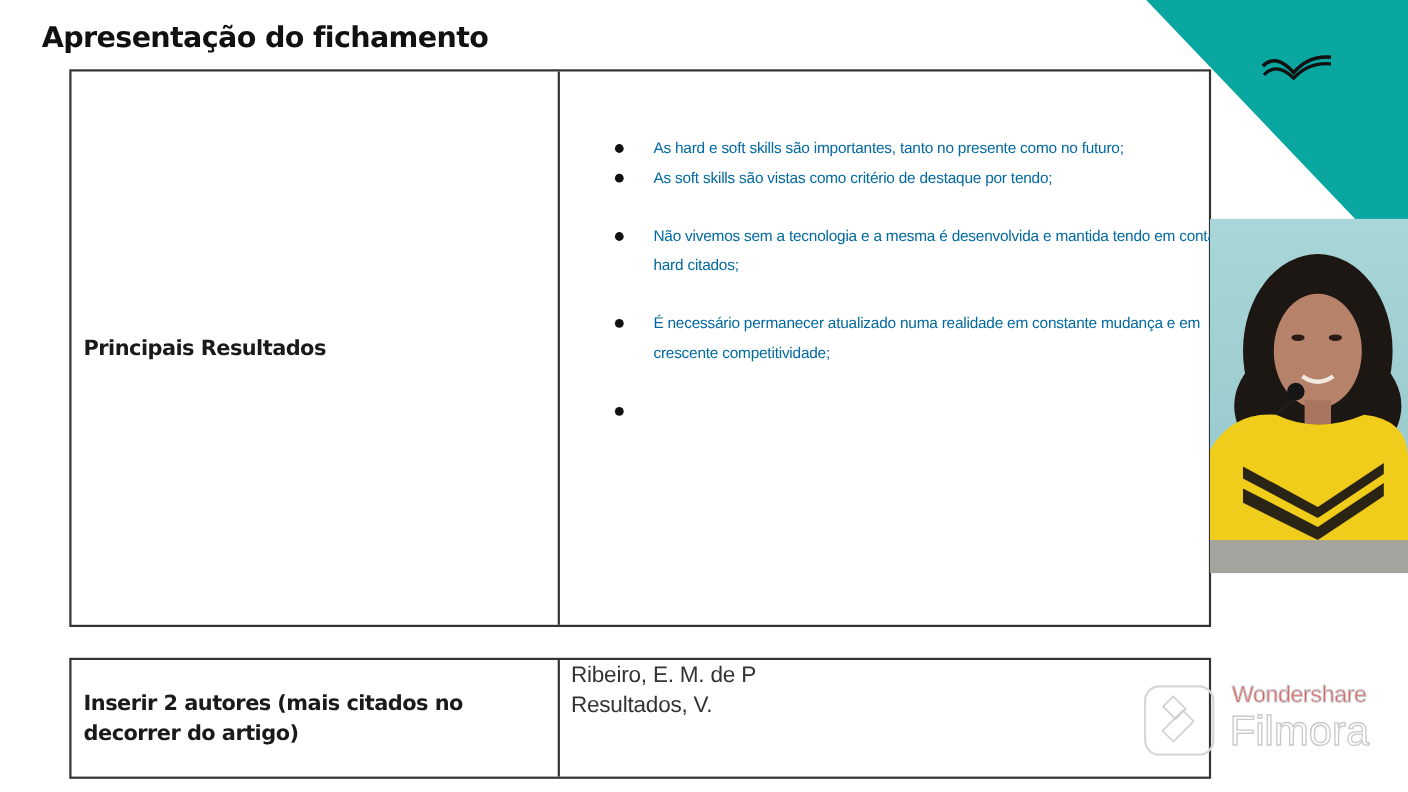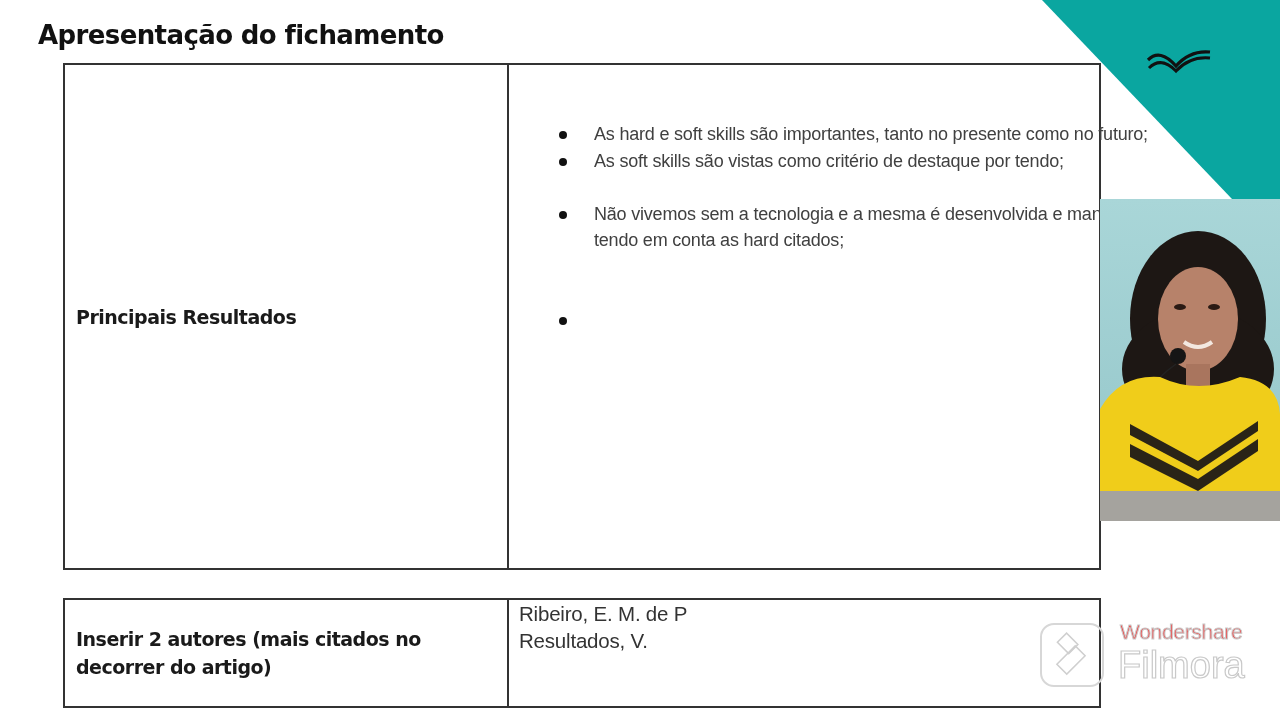--- a/index.html
+++ b/index.html
@@ -31,22 +31,22 @@
     }
     .cell-left .label {
       font-family: "DejaVu Sans", sans-serif; font-weight: bold; font-size: 19px;
       color: #1a1a1a; line-height: 28px; letter-spacing: -0.5px;
     }
     .cell-right { flex: 1; position: relative; }
     .t1 .cell-right ul {
       list-style: none; margin: 0; padding: 0; position: absolute; left: 0; top: 56px; width: 640px;
     }
     .t1 .cell-right li {
-      position: relative; padding-left: 85px; font-size: 18px; line-height: 26.5px;
-      color: #404040; letter-spacing: -0.2px;
+      position: relative; padding-left: 85px; font-size: 14px; line-height: 26.5px;
+      color: #0369a1; letter-spacing: -0.2px;
     }
     .t1 .cell-right li .bullet {
       position: absolute; left: 50px; top: 10px; width: 8px; height: 8px; border-radius: 50%;
       background: #111;
     }
     .gap { height: 26.5px; }
     .t2 .cell-right { padding: 0 0 0 10px; border-radius: 18px; }
     .author { font-size: 20.5px; line-height: 27px; color: #333; letter-spacing: -0.2px; }
     .t2 .authors { position: absolute; left: 10px; top: 0px; }
     .webcam {
@@ -87,20 +87,21 @@
   <div class="cell-left">
     <span class="label">Principais Resultados</span>
   </div>
   <div class="cell-right">
     <ul>
       <li><span class="bullet"></span><span>As hard e soft skills são importantes, tanto no presente como no futuro;</span></li>
       <li><span class="bullet"></span><span>As soft skills são vistas como critério de destaque por tendo;</span></li>
       <li class="gap"></li>
       <li><span class="bullet"></span><span>Não vivemos sem a tecnologia e a mesma é desenvolvida e mantida tendo em conta as hard citados;</span></li>
       <li class="gap"></li>
+      <li><span class="bullet"></span><span>É necessário permanecer atualizado numa realidade em constante mudança e em crescente competitividade;</span></li>
       <li class="gap"></li>
       <li><span class="bullet"></span></li>
     </ul>
   </div>
 </div>
 
 <div class="table t2">
   <div class="cell-left">
     <span class="label">Inserir 2 autores (mais citados no decorrer do artigo)</span>
   </div>

